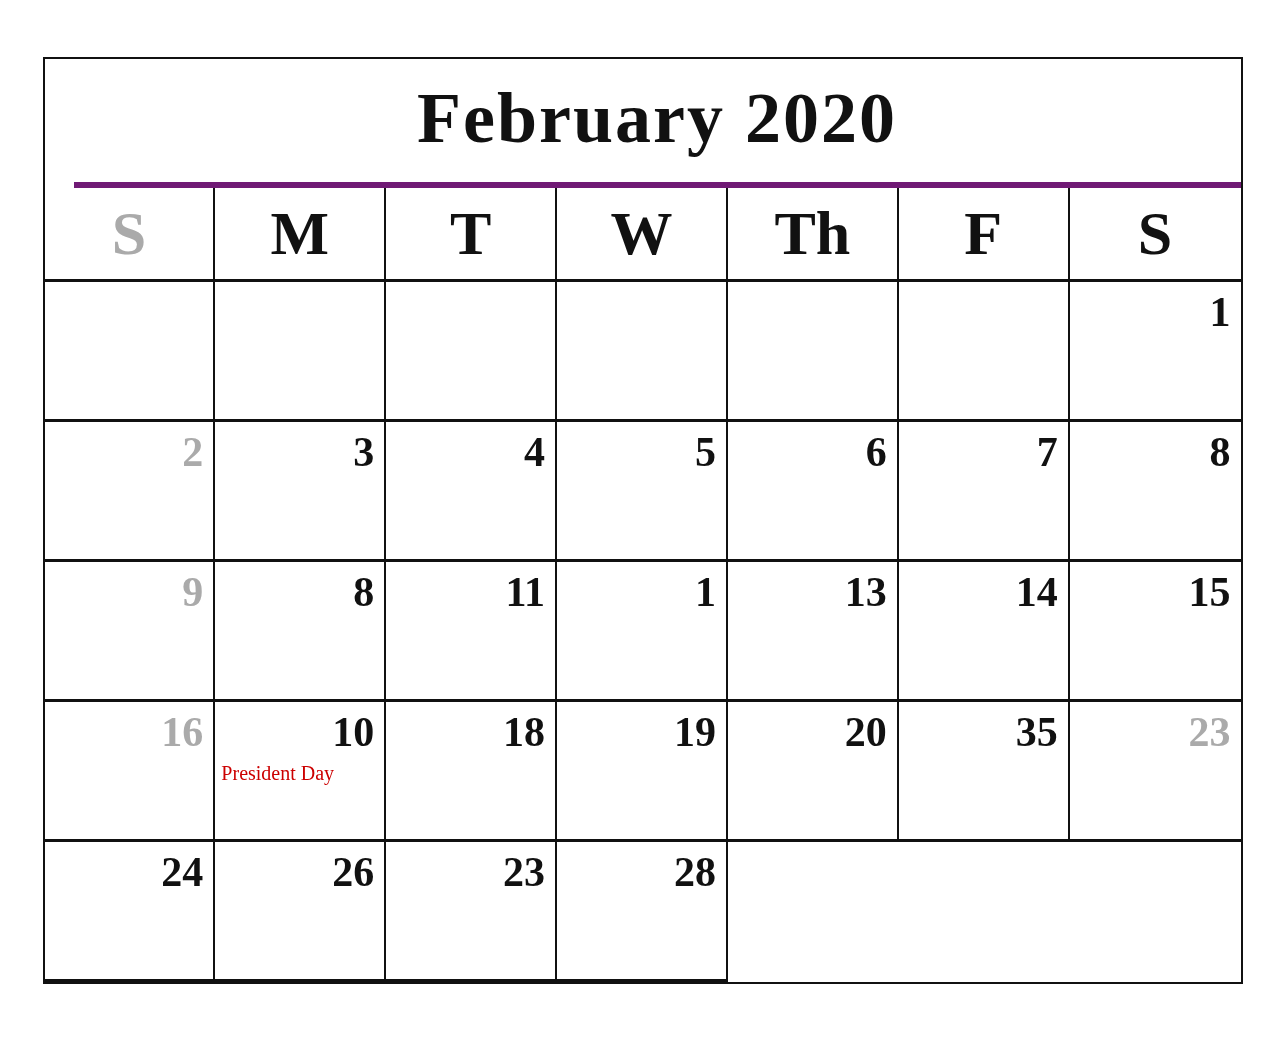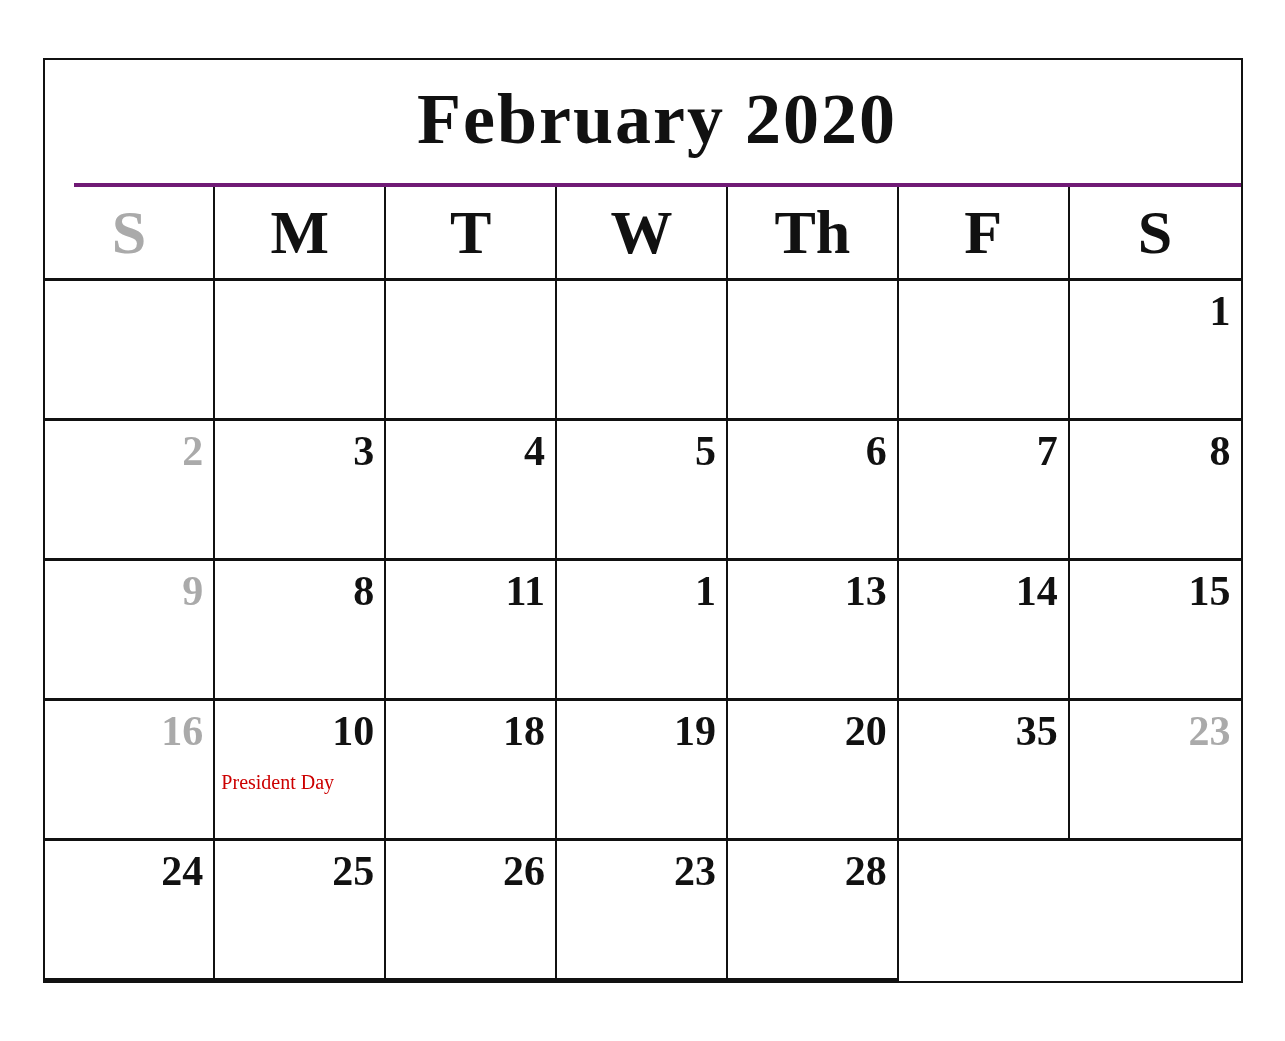--- a/index.html
+++ b/index.html
@@ -10,21 +10,21 @@
       align-items: center;
       min-height: 100vh;
       font-family: Georgia, 'Times New Roman', serif;
     }
     .calendar {
       border: 2px solid #111;
       width: 1200px;
       background: #fff;
     }
     .calendar-header {
-      border-bottom: 4px solid #701a75;
+      border-bottom: 6px solid #701a75;
       text-align: center;
       padding: 18px 0 22px;
       margin-left: 29px;
     }
     .calendar-header h1 {
       font-size: 72px;
       font-weight: bold;
       letter-spacing: 2px;
       color: #111;
     }
@@ -59,21 +59,21 @@
       font-size: 42px;
       font-weight: bold;
       text-align: right;
       display: block;
       color: #111;
     }
     .day-number.sunday-num { color: #aaa; }
     .holiday-label {
       font-size: 20px;
       color: #cc0000;
-      margin-top: 16px;
+      margin-top: 6px;
       display: block;
     }
     .empty-cell {
       background: #fff;
     }
   </style>
 </head>
 <body>
 
 <div class="calendar">
@@ -172,23 +172,20 @@
       <div class="day-cell">
         <span class="day-number">35</span>
       </div>
       <div class="day-cell">
         <span class="day-number sunday-num">23</span>
       </div>
       <div class="day-cell">
         <span class="day-number">24</span>
       </div>
       <div class="day-cell">
-        <span class="day-number">25</span>
-      </div>
-      <div class="day-cell">
         <span class="day-number">26</span>
       </div>
       <div class="day-cell">
         <span class="day-number">23</span>
       </div>
       <div class="day-cell">
         <span class="day-number">28</span>
       </div>
     </div>
 </div>

